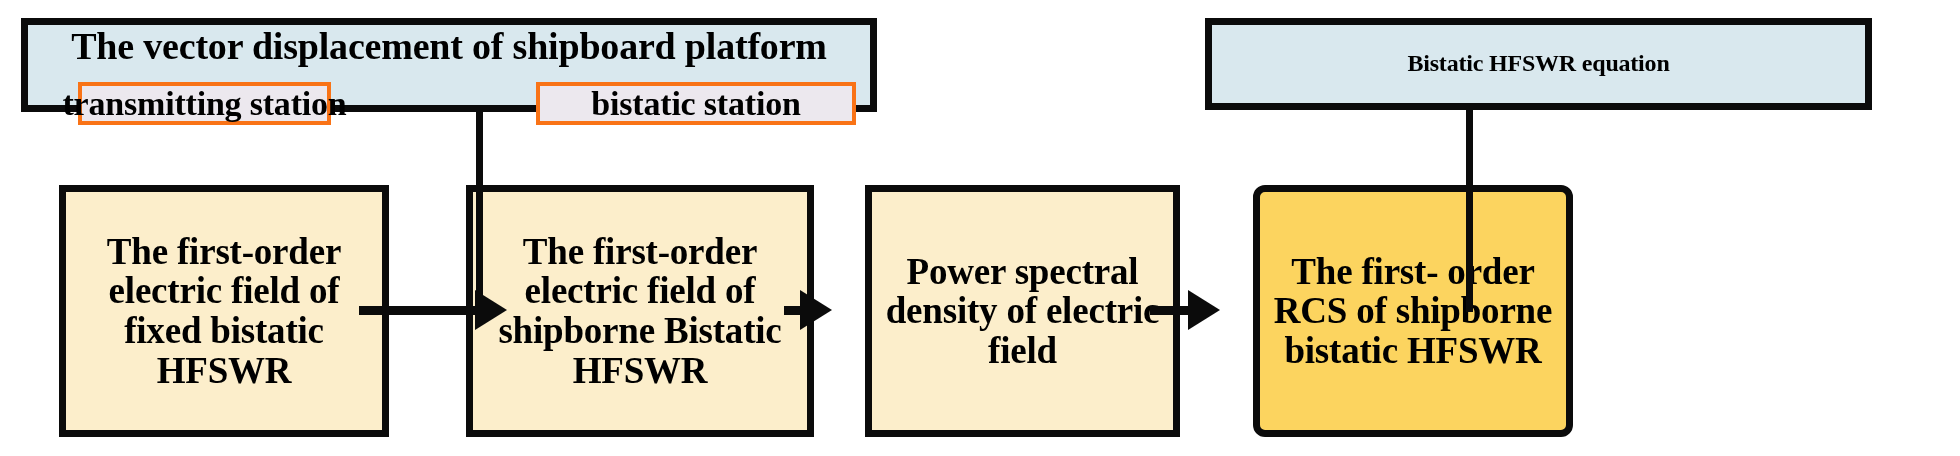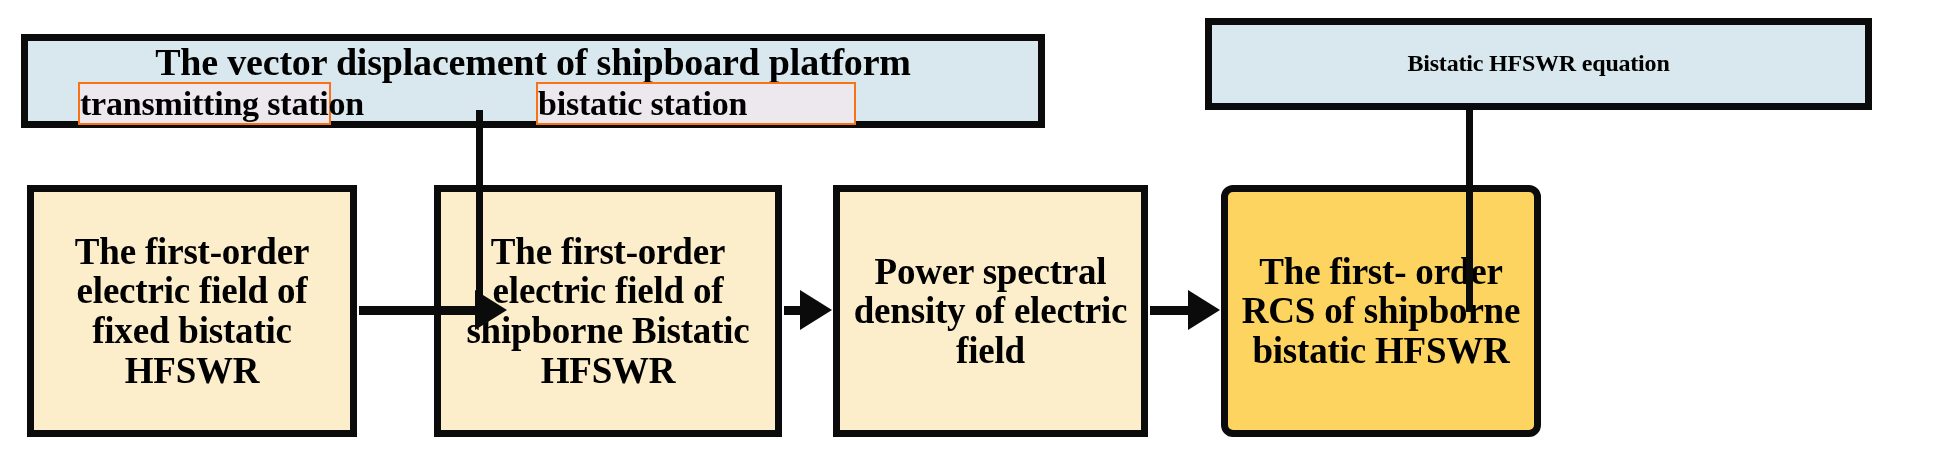--- a/index.html
+++ b/index.html
@@ -31,43 +31,45 @@
     letter-spacing: -0.2px;
   }
 
   .box-blue      { background: #d9e8ee; }
   .box-cream     { background: #fceecb; }
   .box-gold      { background: #fcd45f; border-radius: 12px; }
   .box-lilac     { background: #ece8ee; }
 
   
   #top-left-box {
-    left: 21px;  top: 34px;
-    width: 1024px; height: 94px;
+    left: 21px;  top: 18px;
+    width: 856px; height: 94px;
     display: block;
   }
   #top-left-title {
     position: absolute;
     left: 0; right: 0; top: 2px;
     text-align: center;
     font-size: 38px;
     font-weight: bold;
     line-height: 1;
     white-space: nowrap;
   }
   .subbox {
     position: absolute;
     box-sizing: border-box;
-    border: 2px solid #f97316;
+    border: 4px solid #f97316;
     display: flex;
     align-items: center;
+    justify-content: center;
     font-size: 34px;
     font-weight: bold;
     line-height: 1;
     white-space: nowrap;
+    margin-top: 16px;
   }
   #subbox-transmitting {
     left: 50px; top: 41px;
     width: 253px; height: 43px;
   }
   #subbox-receiving {
     left: 508px; top: 41px;
     width: 320px; height: 43px;
   }
 
@@ -78,20 +80,21 @@
     font-size: 24px;
     white-space: nowrap;
   }
 
   
   .row-box {
     top: 185px;
     height: 252px;
     font-size: 37px;
     padding: 4px 6px;
+    margin-left: 32px;
   }
   #box-fixed-bistatic   { left: 27px;   width: 330px; }
   #box-shipborne        { left: 434px;  width: 348px; }
   #box-psd              { left: 833px;  width: 315px; }
   #box-rcs              { left: 1221px; width: 320px; }
 
   
   .vline {
     position: absolute;
     background: #0b0b0b;

